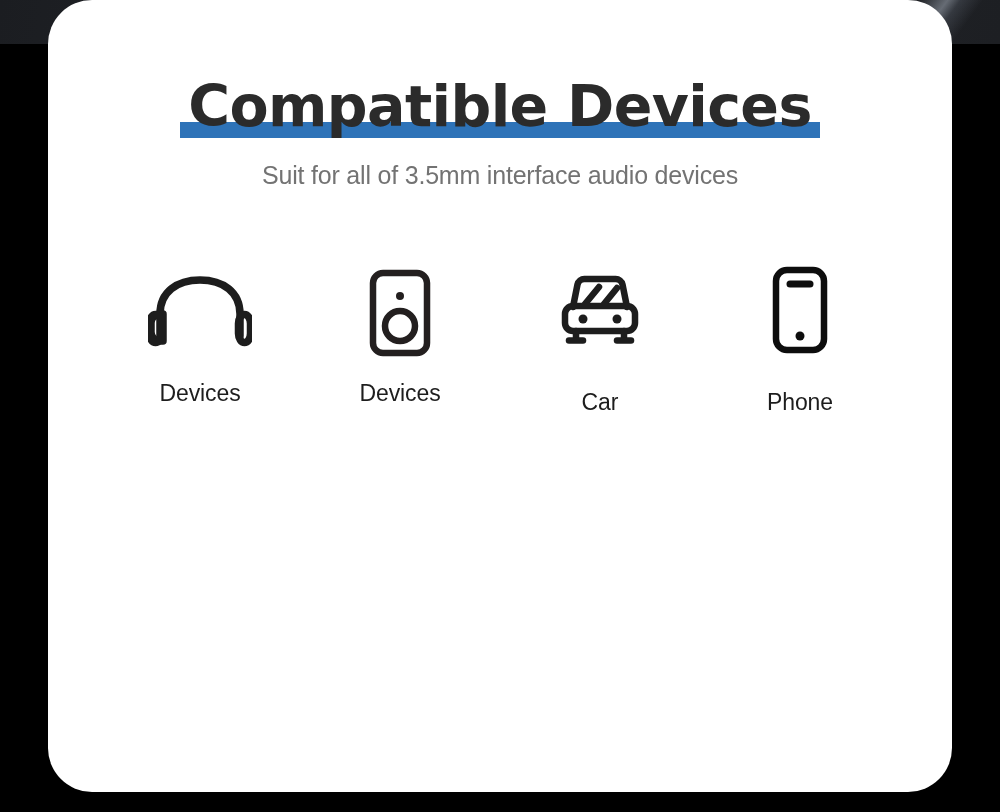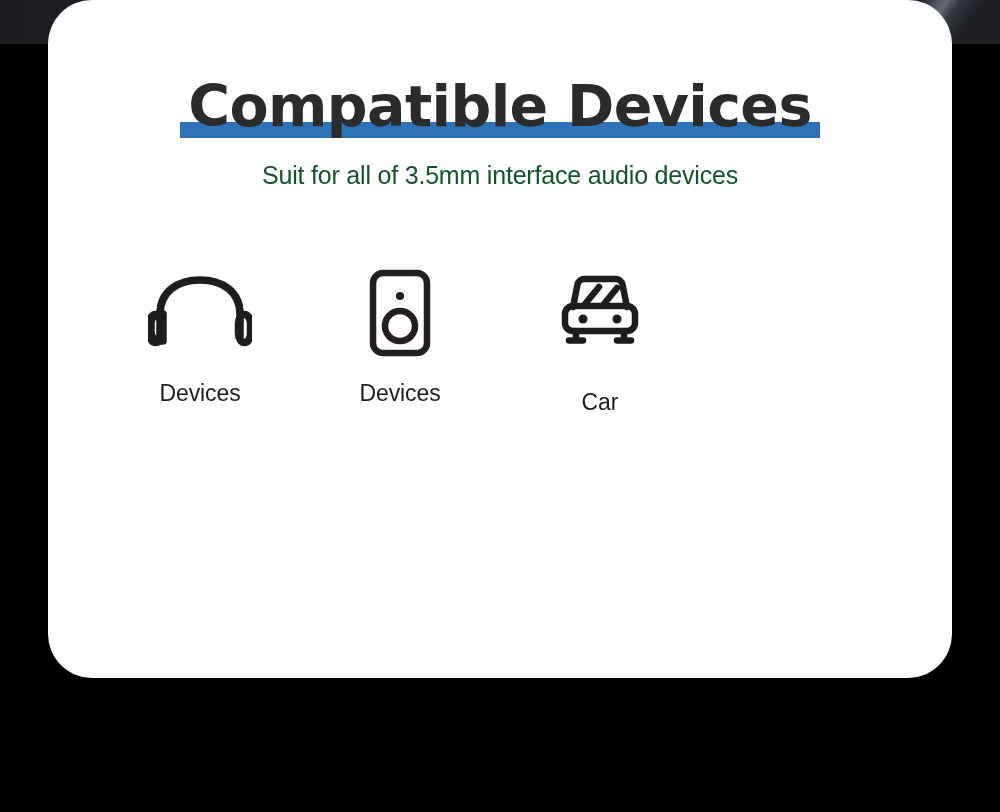--- a/index.html
+++ b/index.html
@@ -35,21 +35,21 @@
     width: 130px; height: 44px;
     background: linear-gradient(126deg, rgba(255,255,255,0) 30%, rgba(190,200,214,0.45) 48%, rgba(120,130,145,0.25) 56%, rgba(0,0,0,0) 70%);
   }
 
   
   .card {
     position: absolute;
     left: 48px;
     top: 0px;
     width: 904px;
-    height: 678px;
+    height: 792px;
     background: #ffffff;
     border-radius: 44px 44px 44px 44px;
     overflow: hidden;
   }
 
   
   .heading-wrap {
     position: absolute;
     left: 0; right: 0;
     top: 78px;
@@ -78,21 +78,21 @@
     right: -8px;
     top: 44px;
     height: 16px;
     background: #2e73b8;
   }
   .subtitle {
     margin-top: 26px;
     font-family: "Liberation Sans", sans-serif;
     font-weight: 400;
     font-size: 25px;
-    color: #14532d;
+    color: #737373;
     letter-spacing: -0.2px;
   }
 
   
   .grid {
     position: absolute;
     left: 52px;
     right: 52px;
     top: 258px;
     display: grid;
@@ -181,18 +181,28 @@
             <circle cx="59" cy="45" r="4.5" fill="#1d1d1d" stroke="none"></circle>
             <path d="M18 57 v8"></path>
             <path d="M66 57 v8"></path>
             <path d="M11 66.5 h14"></path>
             <path d="M59 66.5 h14"></path>
           </svg>
         </div>
         <div class="cell-label">Car</div>
       </div>
 
+      <div class="cell row2">
+        <div class="icon-box">
+          <svg width="56" height="88" viewBox="0 0 56 88" fill="none" stroke="#0d0d0d" stroke-width="6.5" stroke-linecap="round" stroke-linejoin="round">
+            <rect x="4" y="4" width="48" height="80" rx="11"></rect>
+            <path d="M18 18 h20" stroke-width="7"></path>
+            <circle cx="28" cy="70" r="4.5" fill="#0d0d0d" stroke="none"></circle>
+          </svg>
+        </div>
+        <div class="cell-label">Phone</div>
+      </div>
 
 
 
     </div>
   </div>
 </div>
 
 </body></html>

